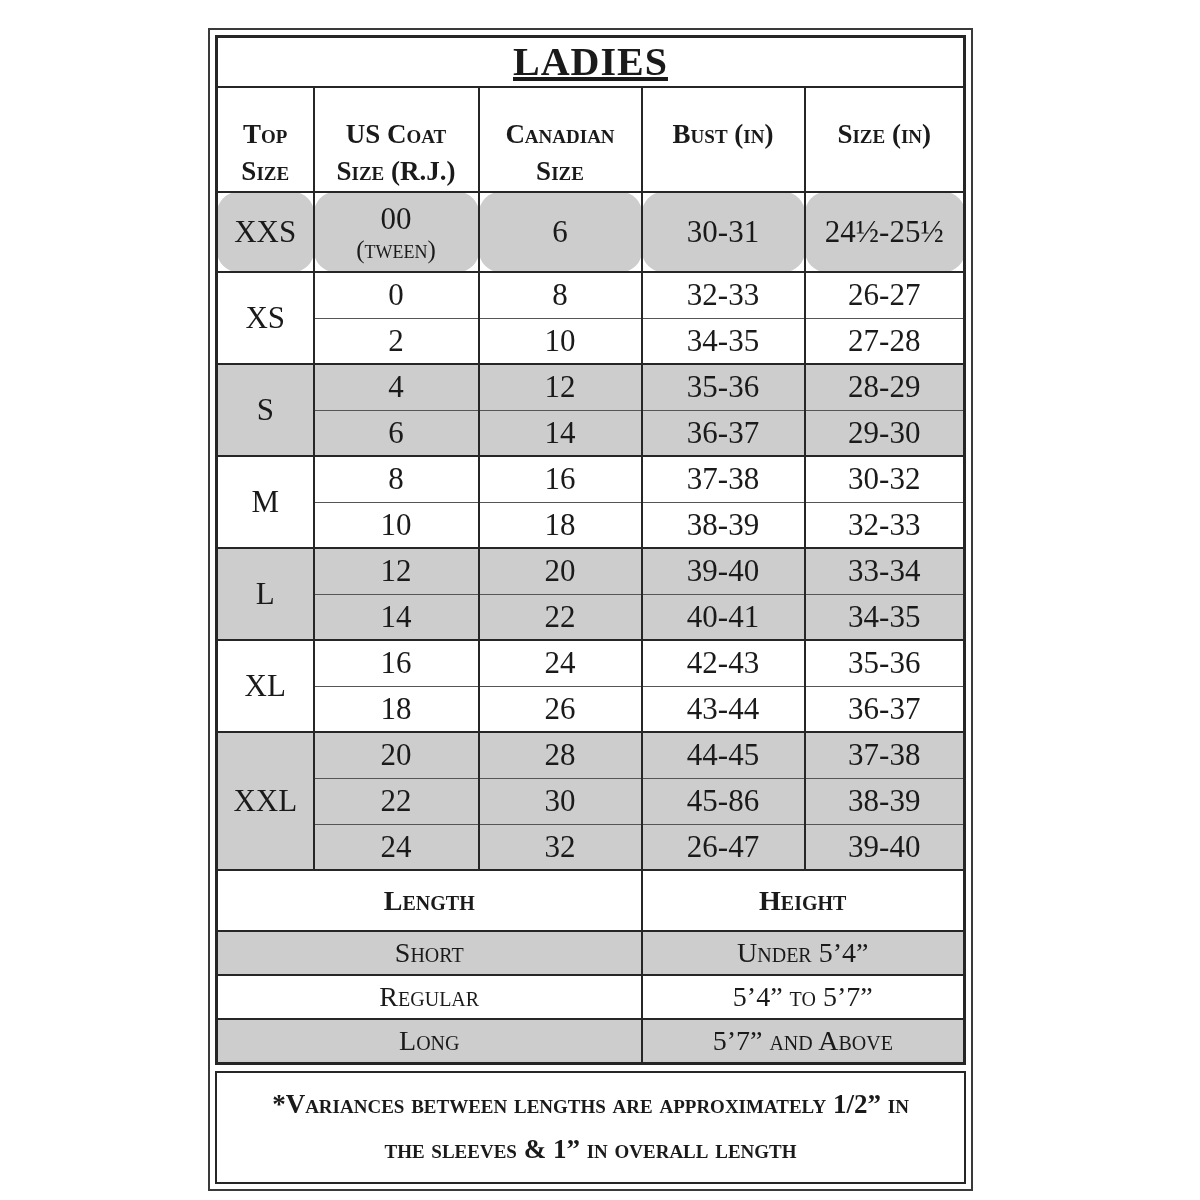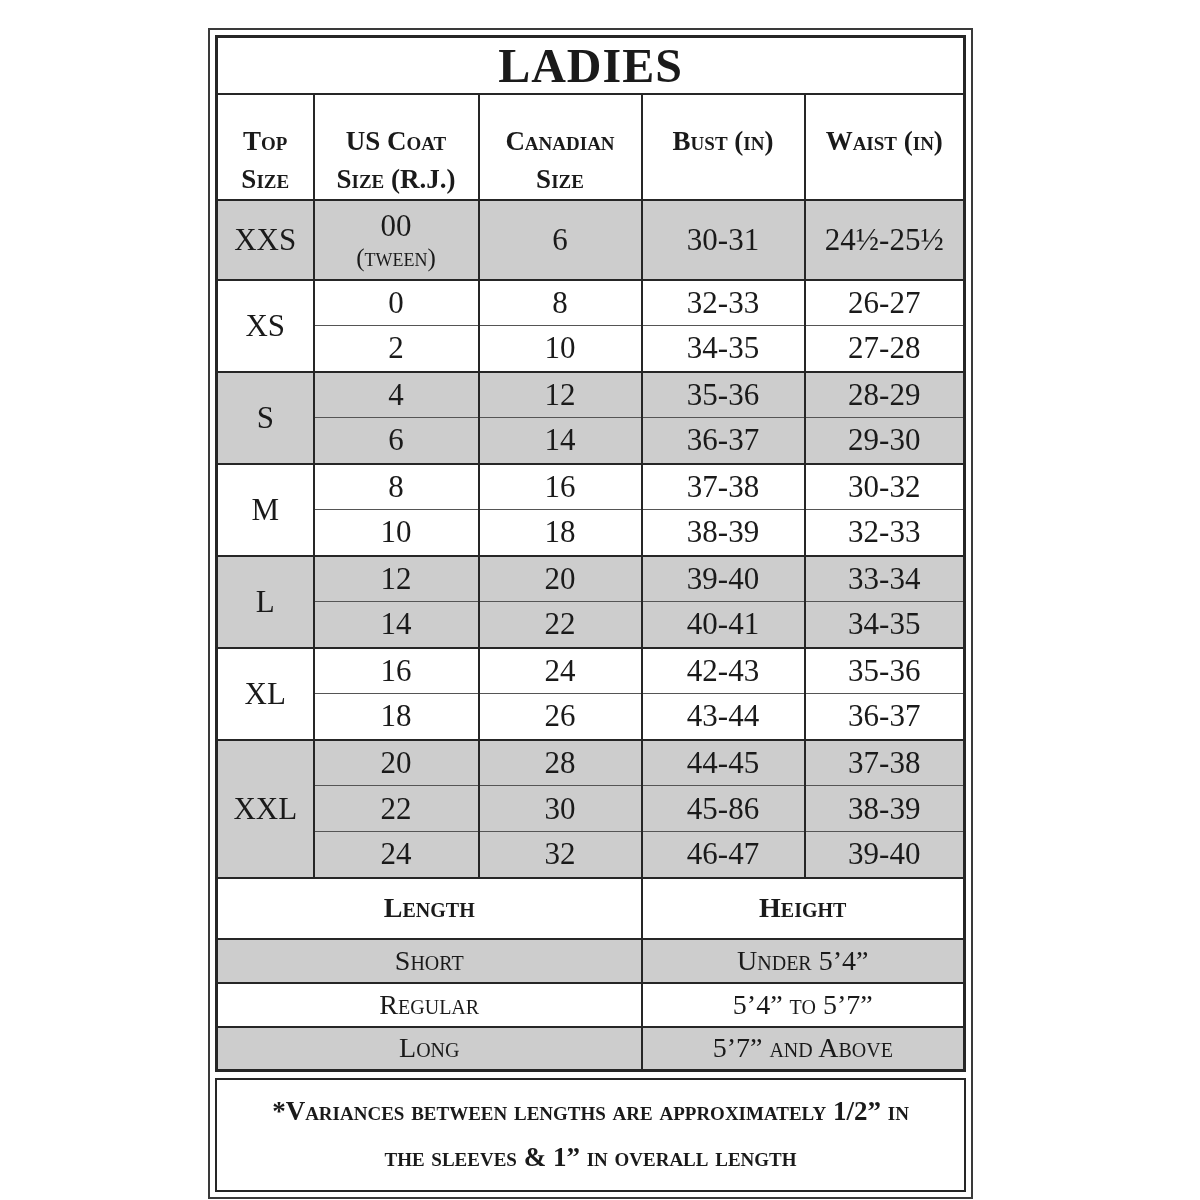--- a/index.html
+++ b/index.html
@@ -32,35 +32,36 @@
     text-align: center;
     vertical-align: middle;
     padding: 0 4px;
     overflow: hidden;
   }
   tr.sub td { border-top: 1px solid #555555; }
   tr.shaded td { background: #cdcdcd; }
   .row-title td {
     border-top: 0;
     font-weight: bold;
-    font-size: 48px;
+    font-size: 40px;
     letter-spacing: 1px;
     height: 50px;
+    text-decoration: underline;
   }
   .row-header td {
     font-weight: bold;
     font-variant: small-caps;
     font-size: 27px;
     line-height: 1.4;
     vertical-align: top;
     padding-top: 28px;
     height: 86px;
   }
   .row-data td { font-size: 31px; height: 46px; }
-  .row-xxs td { height: 80px; }
+  .row-xxs td { height: 80px; border-radius: 21px; }
   .us-main { display: block; line-height: 1.15; }
   .us-note { display: block; font-variant: small-caps; font-size: 25px; line-height: 1.1; }
   .size-cell { font-size: 31px; }
   .row-lh-header td {
     font-weight: bold;
     font-variant: small-caps;
     font-size: 28px;
     height: 61px;
   }
   .row-lh td {
@@ -95,21 +96,21 @@
     <tbody>
       <tr class="row-title">
         <td colspan="5">LADIES</td>
       </tr>
 
       <tr class="row-header">
         <td>Top Size</td>
         <td>US Coat Size (R.J.)</td>
         <td>Canadian Size</td>
         <td>Bust (in)</td>
-        <td>Waist (in)</td>
+        <td>Size (in)</td>
       </tr>
 
       <tr class="row-data row-xxs shaded">
         <td class="size-cell">XXS</td>
         <td>
           <span class="us-main">00</span>
           <span class="us-note">(tween)</span>
         </td>
         <td>6</td>
         <td>30-31</td>
@@ -195,21 +196,21 @@
       </tr>
       <tr class="row-data sub shaded">
         <td>22</td>
         <td>30</td>
         <td>45-86</td>
         <td>38-39</td>
       </tr>
       <tr class="row-data sub shaded">
         <td>24</td>
         <td>32</td>
-        <td>46-47</td>
+        <td>26-47</td>
         <td>39-40</td>
       </tr>
 
       <tr class="row-lh-header">
         <td colspan="3">Length</td>
         <td colspan="2">Height</td>
       </tr>
       <tr class="row-lh shaded">
         <td colspan="3">Short</td>
         <td colspan="2">Under 5’4”</td>

